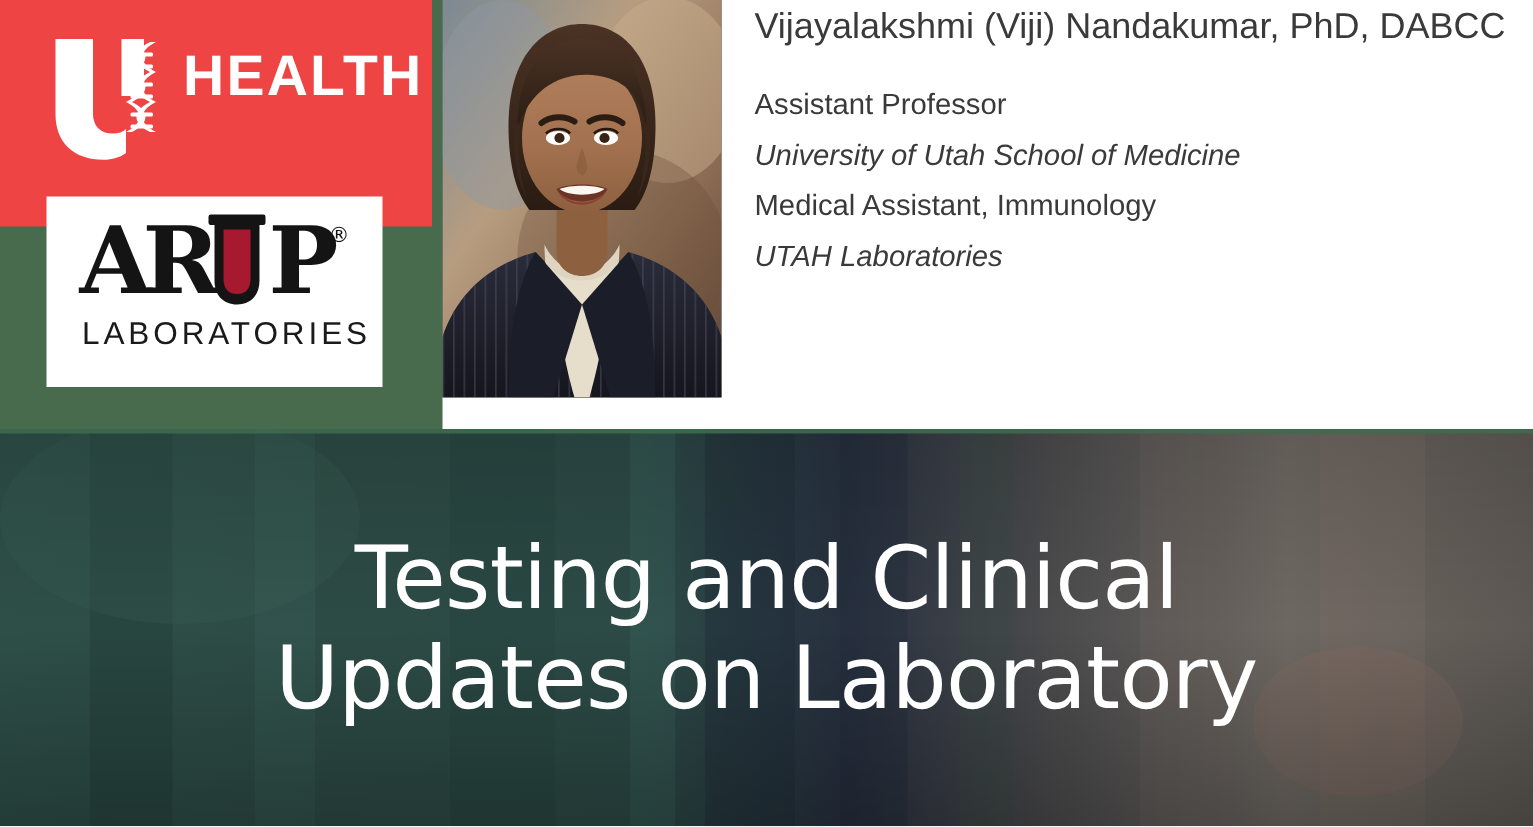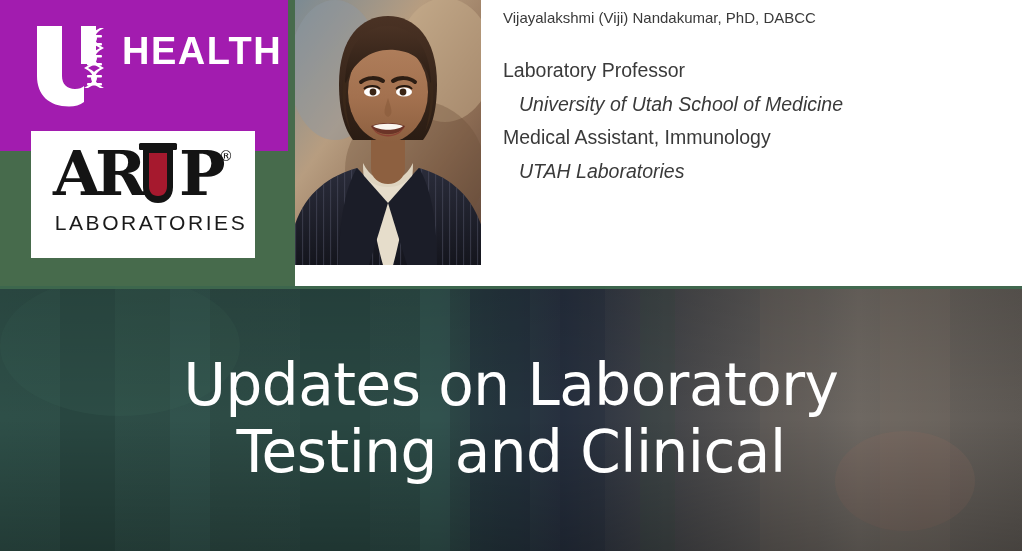--- a/index.html
+++ b/index.html
@@ -12,21 +12,21 @@
   #slide{position:relative;width:1022px;height:551px;overflow:hidden;background:#ffffff;}
 
   
   .green-field{
     position:absolute;left:0;top:0;width:295px;height:286px;
     background:#476b4c;
   }
   
   .uofu-band{
     position:absolute;left:0;top:0;width:288px;height:151px;
-    background:#a21caf;
+    background:#ef4444;
   }
   .uofu-logo{
     position:absolute;left:34px;top:24px;width:240px;height:85px;
   }
   .uofu-mark{position:absolute;left:0;top:0;width:76px;height:84px;}
   .uofu-words{position:absolute;left:88px;top:6px;width:160px;}
   .uofu-health{
     color:#ffffff;font-size:38px;font-weight:bold;letter-spacing:1.5px;
     line-height:42px;
   }
@@ -54,25 +54,25 @@
     overflow:hidden;background:#2a2520;
   }
   .portrait svg{display:block;width:186px;height:265px;}
 
   
   .bio{
     position:absolute;left:503px;top:4px;width:515px;
     color:#3d3d3d;
   }
   .bio .name{
-    font-size:15px;line-height:28px;color:#3a3a3a;white-space:nowrap;
+    font-size:24px;line-height:28px;color:#3a3a3a;white-space:nowrap;
   }
   .bio .gap{height:22px;}
   .bio .line{font-size:19.5px;line-height:33.5px;color:#3a3a3a;white-space:nowrap;}
-  .bio .line.ital{font-style:italic;margin-left:16px;}
+  .bio .line.ital{font-style:italic;}
 
   
   .title-band{
     position:absolute;left:0;top:286px;width:1022px;height:265px;
     overflow:hidden;
   }
   .title-bg{position:absolute;left:0;top:0;width:1022px;height:265px;}
   .title-bg svg{display:block;width:1022px;height:265px;}
   .title-text{
     position:absolute;left:0;top:0;width:1022px;height:265px;
@@ -217,21 +217,21 @@
 
       <path d="M76 126 C84 122 102 122 110 126 C104 137 82 137 76 126 Z" fill="#6b3427"></path>
       <path d="M78 126 C85 123 101 123 108 126 C102 131 84 131 78 126 Z" fill="#fbf7f0"></path>
       <path d="M76 126 C84 138 102 138 110 126 C104 140 82 140 76 126 Z" fill="#8a4133"></path>
     </svg>
   </div>
 
   <div class="bio">
     <div class="name">Vijayalakshmi (Viji) Nandakumar, PhD, DABCC</div>
     <div class="gap"></div>
-    <div class="line">Laboratory Professor</div>
+    <div class="line">Assistant Professor</div>
     <div class="line ital">University of Utah School of Medicine</div>
     <div class="line">Medical Assistant, Immunology</div>
     <div class="line ital">UTAH Laboratories</div>
   </div>
 
   <div class="title-band">
     <div class="title-bg">
       <svg viewBox="0 0 1022 265" preserveAspectRatio="none" xmlns="http://www.w3.org/2000/svg" aria-hidden="true">
         <defs>
           <linearGradient id="tband" x1="0" y1="0" x2="1" y2="0">
@@ -262,18 +262,18 @@
           <rect x="760" y="0" width="60" height="265" fill="#6a625b"></rect>
           <rect x="880" y="0" width="70" height="265" fill="#776d64"></rect>
         </g>
         <ellipse cx="905" cy="195" rx="70" ry="50" fill="#8a6b62" opacity="0.28"></ellipse>
         <ellipse cx="120" cy="60" rx="120" ry="70" fill="#3c6258" opacity="0.22"></ellipse>
         <rect width="1022" height="265" fill="url(#tvert)"></rect>
         <rect x="0" y="0" width="1022" height="3" fill="#3f6a4f" opacity="0.9"></rect>
       </svg>
     </div>
     <div class="title-text">
+      <div class="title-line l2">Testing and Clinical</div>
       <div class="title-line l1">Updates on Laboratory</div>
-      <div class="title-line l2">Testing and Clinical</div>
     </div>
   </div>
 
 </div>
 
 </body></html>

